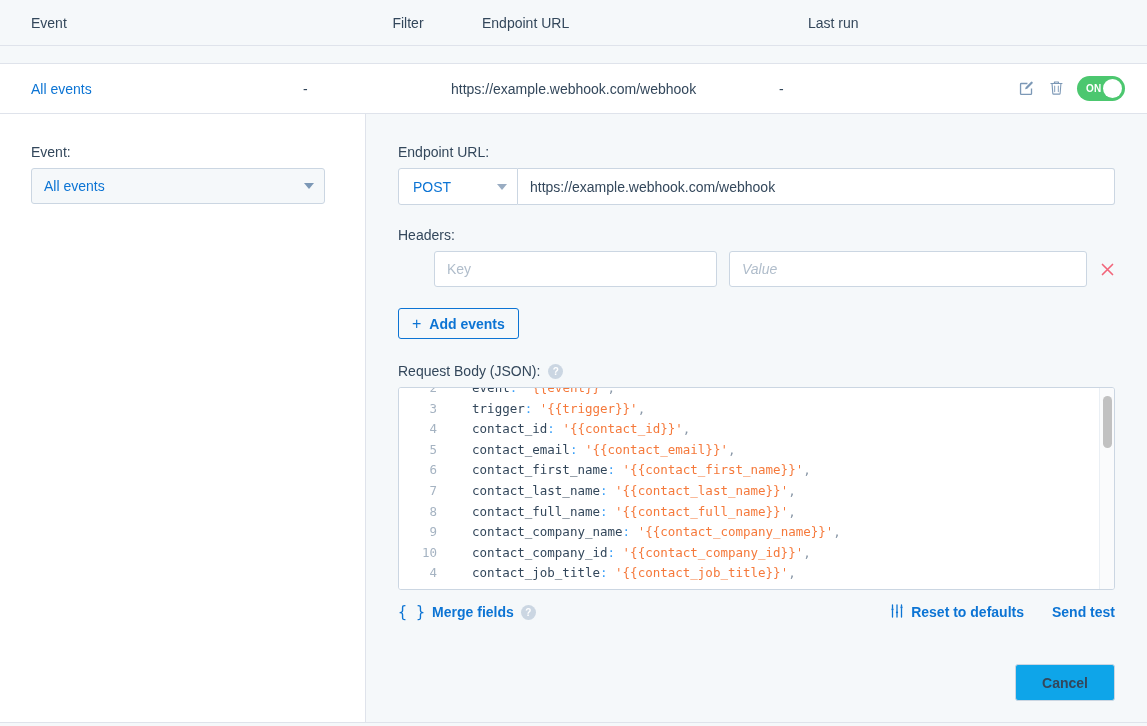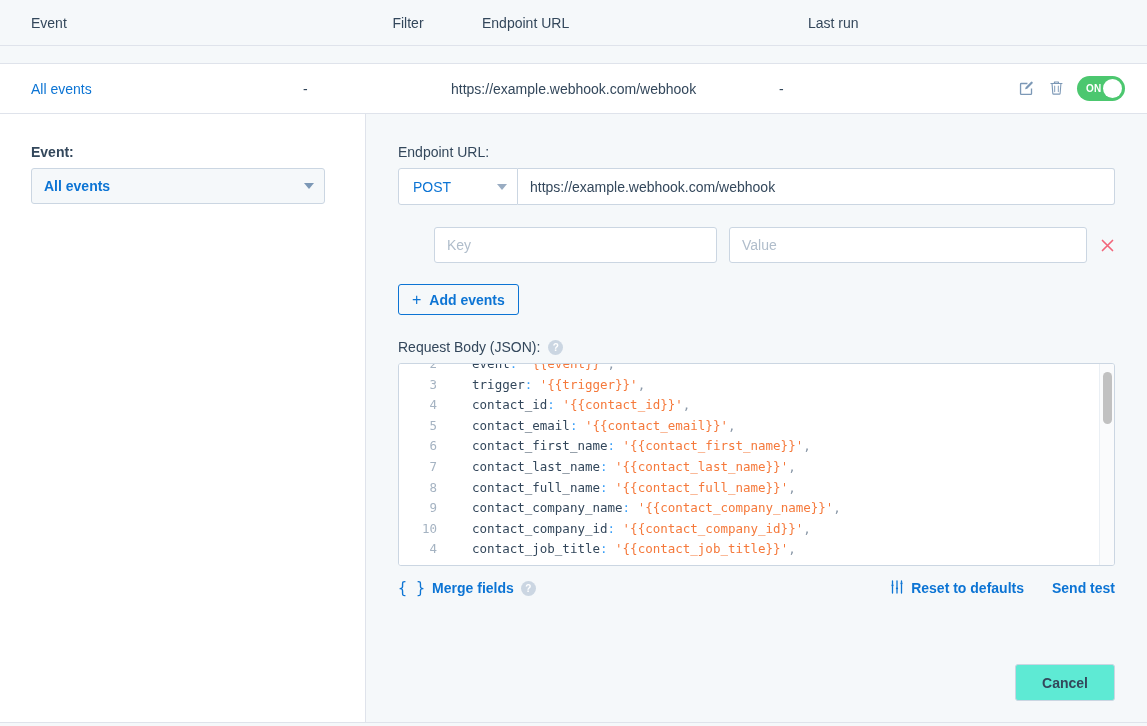--- a/index.html
+++ b/index.html
@@ -66,21 +66,20 @@
 
   
   .body-wrap { display: flex; height: 609px; }
 
   .left-panel {
     width: 382px;
     background: #ffffff;
     border-right: 1px solid #dfe3eb;
     border-bottom: 1px solid #dfe3eb;
     padding: 30px 40px 0 31px;
-    font-weight: bold;
   }
   .right-panel {
     flex: 1;
     background: #f5f8fa;
     border-bottom: 1px solid #dfe3eb;
     padding: 30px 32px 0 32px;
     position: relative;
   }
 
   .field-label {
@@ -150,21 +149,21 @@
     border: 1px solid #cbd6e2;
     border-radius: 3px;
     padding: 0 12px;
     font-size: 14px;
     color: #33475b;
     font-family: "Liberation Sans", sans-serif;
     outline: none;
   }
   .hdr-input::placeholder { color: #b0bdcb; }
   .hdr-key { width: 283px; }
-  .hdr-val { width: 358px; }
+  .hdr-val { width: 358px; font-style: italic; }
   .hdr-del {
     width: 16px; height: 16px;
     cursor: pointer;
     display: inline-flex; align-items: center; justify-content: center;
   }
 
   
   .add-headers-btn {
     display: inline-flex; align-items: center; gap: 8px;
     height: 31px;
@@ -275,21 +274,21 @@
     height: 37px;
     border-radius: 3px;
     font-size: 14px;
     font-weight: 700;
     font-family: "Liberation Sans", sans-serif;
     cursor: pointer;
     display: inline-flex; align-items: center; justify-content: center;
   }
   .btn-cancel {
     width: 100px;
-    background: #5eead4;
+    background: #0ea5e9;
     border: 1px solid #cbd6e2;
     color: #33475b;
   }
   .btn-save {
     width: 100px;
     background: #5b9dee;
     border: 1px solid #5b9dee;
     color: #ffffff;
   }
 </style>
@@ -345,20 +344,21 @@
 
     <div class="field-label">Endpoint URL:</div>
     <div class="endpoint-row">
       <div class="method-select">
         <span>POST</span>
         <span class="caret"></span>
       </div>
       <input class="url-input" value="https://example.webhook.com/webhook" style="">
     </div>
 
+    <div class="field-label">Headers:</div>
     <div class="headers-row">
       <input class="hdr-input hdr-key" placeholder="Key" style="">
       <input class="hdr-input hdr-val" placeholder="Value" style="">
       <span class="hdr-del">
         <svg width="13" height="13" viewBox="0 0 14 14">
           <path d="M1.6 1.6 L12.4 12.4 M12.4 1.6 L1.6 12.4" stroke="#f2657a" stroke-width="1.8" stroke-linecap="round"></path>
         </svg>
       </span>
     </div>
 

